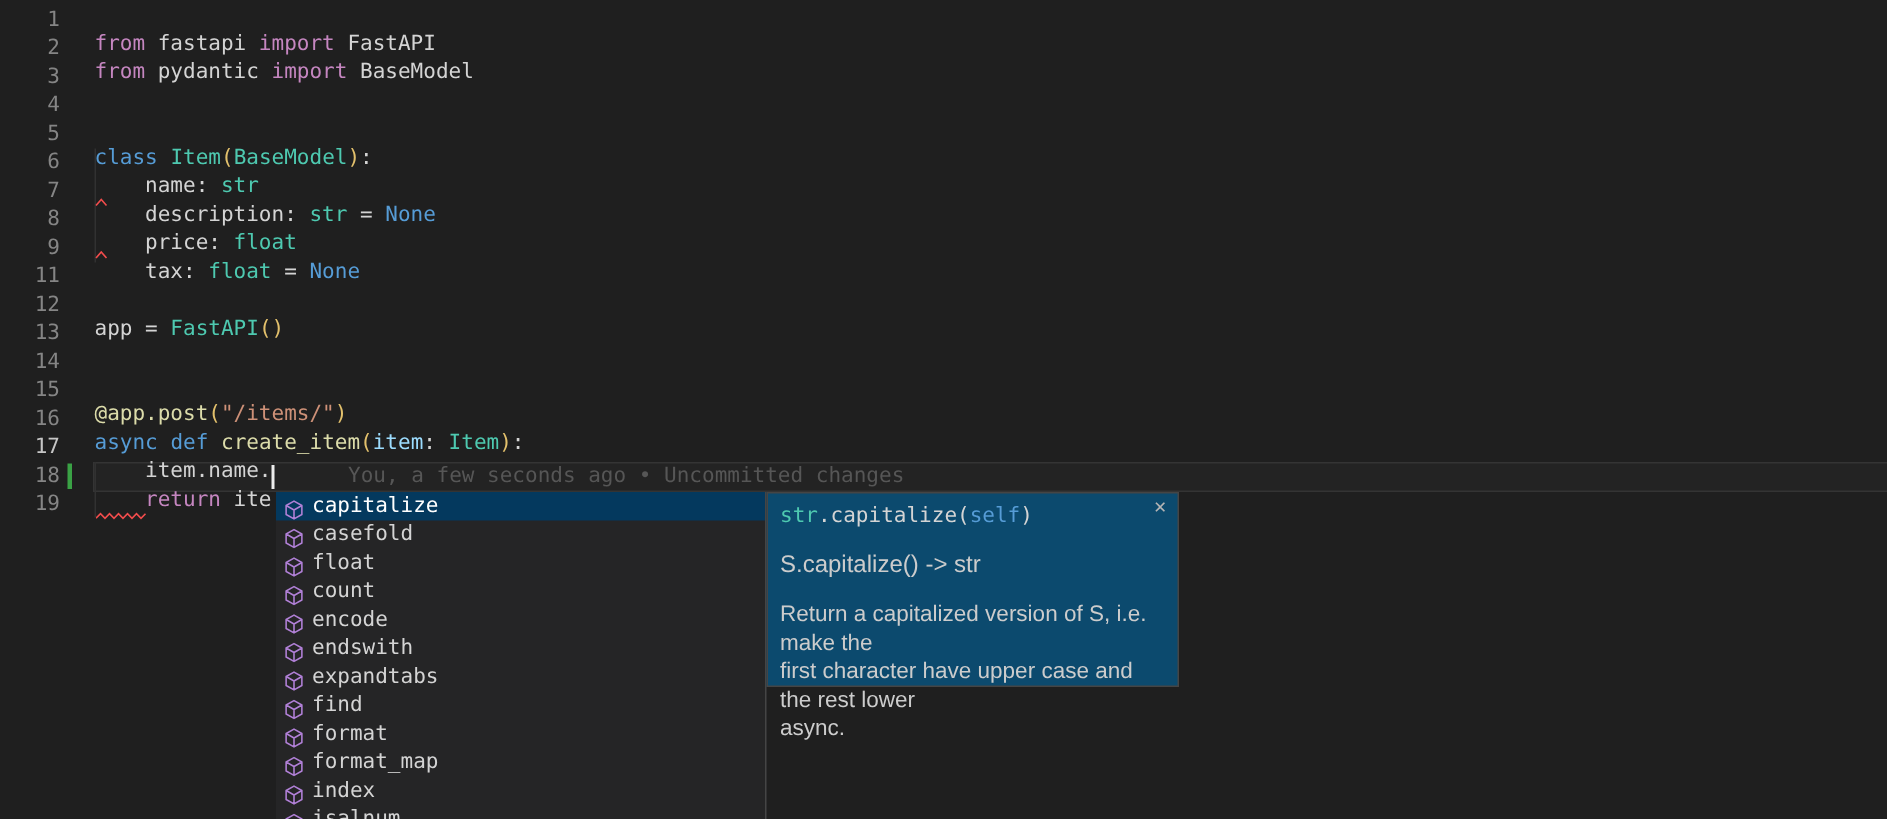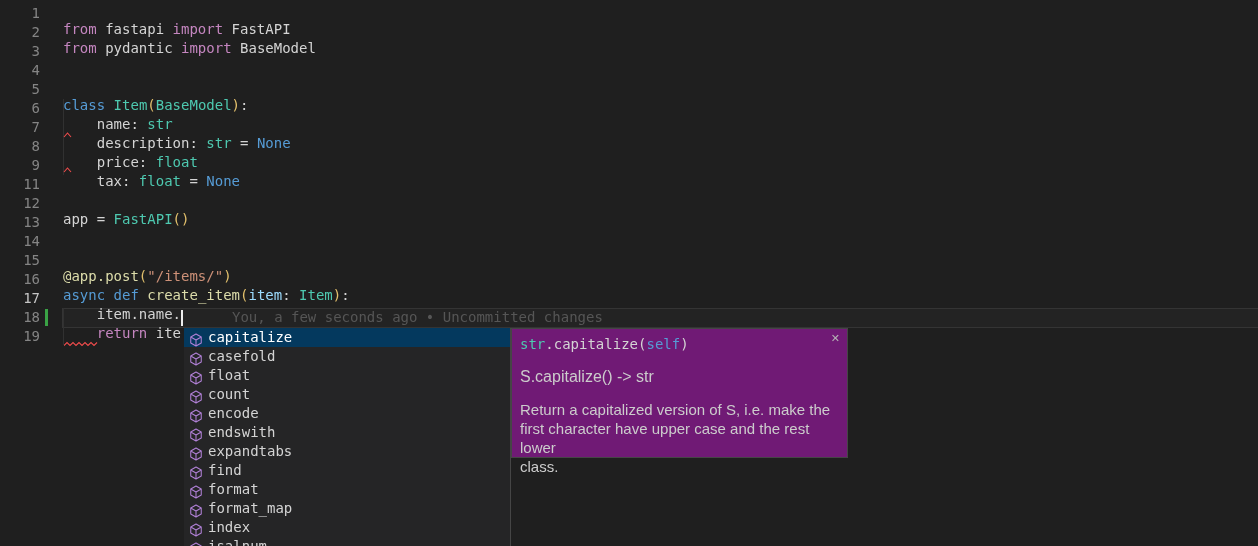--- a/index.html
+++ b/index.html
@@ -35,22 +35,22 @@
 
   
   .suggest { position:absolute; left:184px; top:328px; width:327px; height:218px;
              background:#252526; border-right:1px solid #454545; overflow:hidden; z-index:5; }
   .sitem { display:flex; align-items:flex-end; height:19px; padding-left:5px; gap:5px; color:#d4d4d4; cursor:default; }
   .sitem .slabel { line-height:19px; white-space:pre; }
   .sitem.selected { color:#ffffff; }
   .sicon { flex:0 0 auto; display:block; }
 
   
-  .docpanel { position:absolute; left:511px; top:328px; width:337px; height:130px;
-              background:#701a75; border:1px solid #454545; padding:6px 8px; z-index:6; }
+  .docpanel { position:absolute; left:511px; top:328px; width:275px; height:130px;
+              background:#0c4a6e; border:1px solid #454545; padding:6px 8px; z-index:6; }
   .doc-sig { line-height:19px; white-space:pre; }
   .doc-close { position:absolute; top:4px; right:7px; font-size:11px; color:#b5b5b5;
                font-family:"DejaVu Sans",sans-serif; cursor:pointer; line-height:12px; }
   .doc-summary { margin-top:13px; font-family:"Liberation Sans","DejaVu Sans",sans-serif;
                  font-size:16px; color:#cccccc; line-height:19px; }
   .doc-desc { margin-top:14px; font-family:"Liberation Sans","DejaVu Sans",sans-serif;
               font-size:15px; color:#cccccc; line-height:19px; }
 </style>
 </head>
 <body>
@@ -174,17 +174,17 @@
       </div>
     </div>
 
   <div class="docpanel">
     <div class="doc-sig" id="docsig"><span class="t">str</span><span class="p">.capitalize(</span><span class="b">self</span><span class="p">)</span></div>
     <div class="doc-close">✕</div>
     <div class="doc-summary">S.capitalize() -&gt; str</div>
     <div class="doc-desc" id="docdesc">
         <div>Return a capitalized version of S, i.e. make the</div>
         <div>first character have upper case and the rest lower</div>
-        <div>class.</div>
+        <div>async.</div>
       </div>
   </div>
 
 </div>
 
 </body></html>

